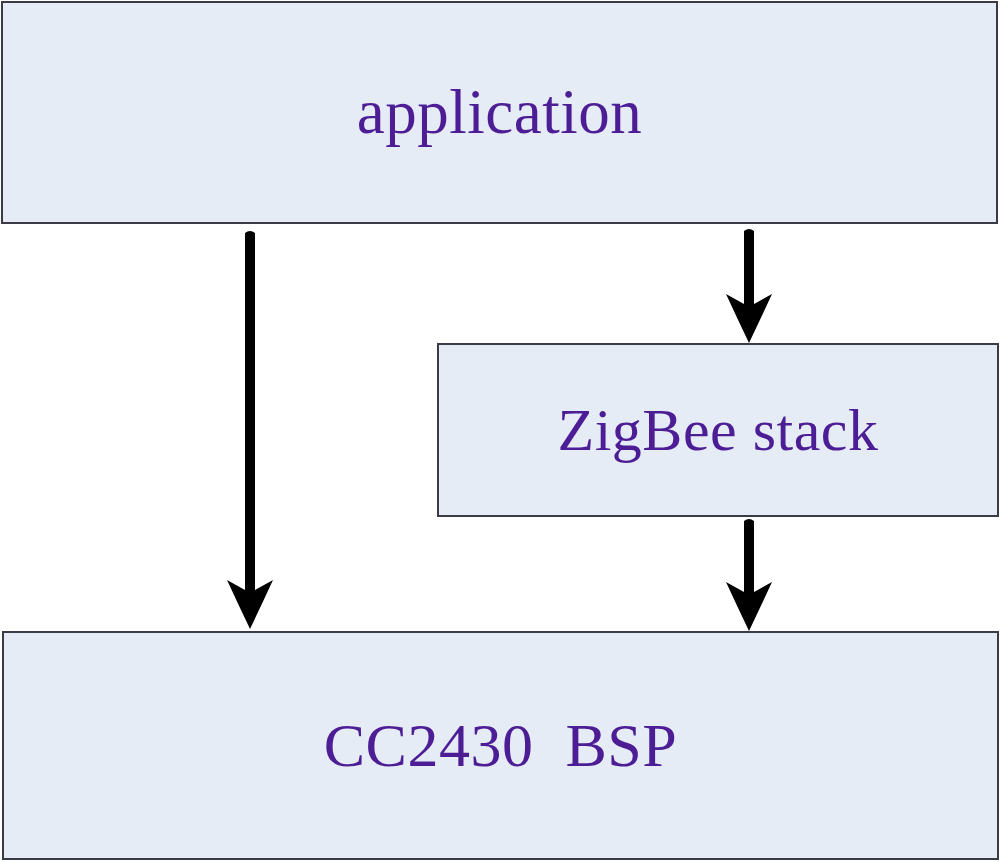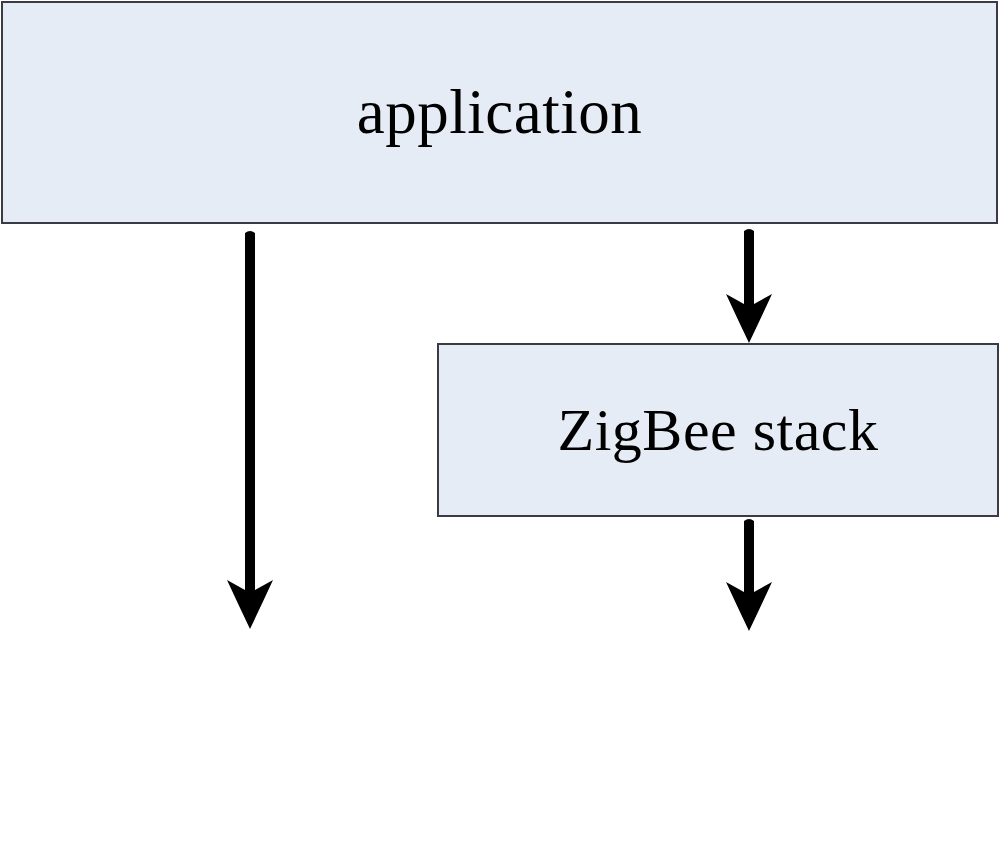--- a/index.html
+++ b/index.html
@@ -21,21 +21,21 @@
     position: absolute;
     box-sizing: border-box;
     background: #e6ecf6;
     border: 2px solid #3b3b45;
     display: flex;
     align-items: center;
     justify-content: center;
   }
   .layer-label {
     font-family: "Liberation Serif", "DejaVu Serif", serif;
-    color: #000000;
+    color: #4c1d95;
     line-height: 1.05;
     white-space: pre;
     text-align: center;
   }
   #box-application {
     left: 1px;
     top: 1px;
     width: 997px;
     height: 223px;
   }
@@ -87,20 +87,23 @@
 <div id="diagram-canvas">
 
   <div class="layer-box" id="box-application">
     <span class="layer-label">application</span>
   </div>
 
   <div class="layer-box" id="box-zigbee">
     <span class="layer-label">ZigBee stack</span>
   </div>
 
+  <div class="layer-box" id="box-bsp">
+    <span class="layer-label">CC2430  BSP</span>
+  </div>
 
   <svg class="arrow-svg" id="arrow-app-to-bsp" width="56" height="406" viewBox="0 0 56 406">
     <path d="M 23 5
              L 23 362
              L 5 352
              Q 17 378 28 401
              Q 39 378 51 352
              L 33 362
              L 33 5
              Q 28 1 23 5 Z" fill="#000000"></path>

